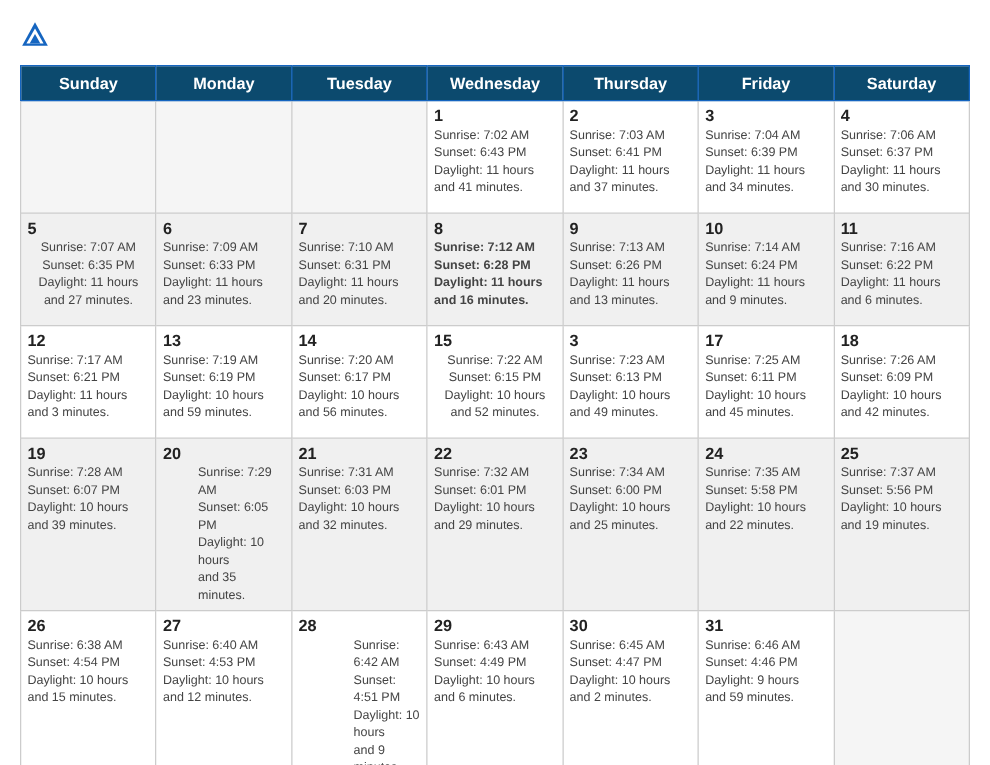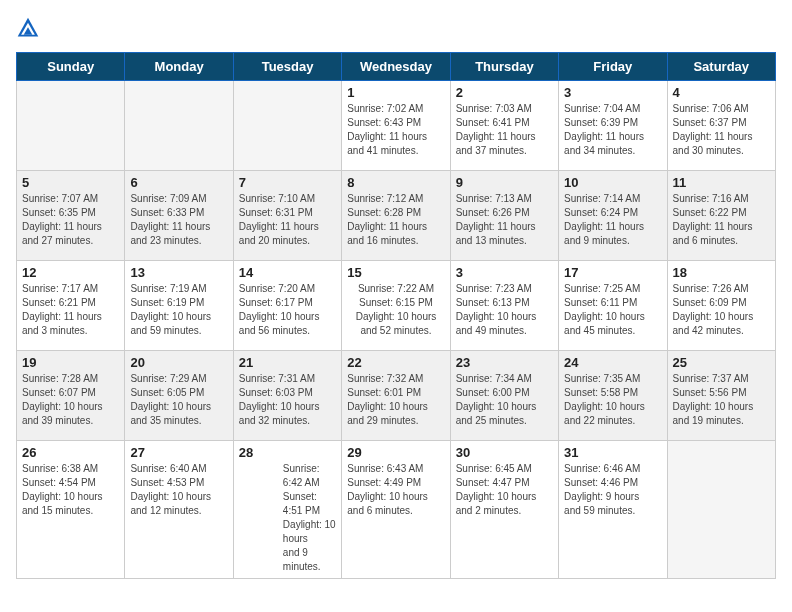--- a/index.html
+++ b/index.html
@@ -142,42 +142,42 @@
           <div class="day-number">4</div>
           <div class="day-info" style="white-space: pre-line;">Sunrise: 7:06 AM
 Sunset: 6:37 PM
 Daylight: 11 hours
 and 30 minutes.</div>
         </td>
       </tr>
       <tr>
         <td class="shaded">
           <div class="day-number">5</div>
-          <div class="day-info" style="white-space: pre-line;">Sunrise: 7:07 AM
+          <div class="day-info" style="white-space: pre-line; text-align: center;">Sunrise: 7:07 AM
 Sunset: 6:35 PM
 Daylight: 11 hours
 and 27 minutes.</div>
         </td>
         <td class="shaded">
           <div class="day-number">6</div>
           <div class="day-info" style="white-space: pre-line;">Sunrise: 7:09 AM
 Sunset: 6:33 PM
 Daylight: 11 hours
 and 23 minutes.</div>
         </td>
         <td class="shaded">
           <div class="day-number">7</div>
           <div class="day-info" style="white-space: pre-line;">Sunrise: 7:10 AM
 Sunset: 6:31 PM
 Daylight: 11 hours
 and 20 minutes.</div>
         </td>
         <td class="shaded">
           <div class="day-number">8</div>
-          <div class="day-info" style="white-space: pre-line;">Sunrise: 7:12 AM
+          <div class="day-info" style="white-space: pre-line; font-weight: bold;">Sunrise: 7:12 AM
 Sunset: 6:28 PM
 Daylight: 11 hours
 and 16 minutes.</div>
         </td>
         <td class="shaded">
           <div class="day-number">9</div>
           <div class="day-info" style="white-space: pre-line;">Sunrise: 7:13 AM
 Sunset: 6:26 PM
 Daylight: 11 hours
 and 13 minutes.</div>
@@ -251,21 +251,21 @@
       <tr>
         <td class="shaded">
           <div class="day-number">19</div>
           <div class="day-info" style="white-space: pre-line;">Sunrise: 7:28 AM
 Sunset: 6:07 PM
 Daylight: 10 hours
 and 39 minutes.</div>
         </td>
         <td class="shaded">
           <div class="day-number">20</div>
-          <div class="day-info" style="white-space: pre-line;">Sunrise: 7:29 AM
+          <div class="day-info" style="white-space: pre-line; margin-left: 28px;">Sunrise: 7:29 AM
 Sunset: 6:05 PM
 Daylight: 10 hours
 and 35 minutes.</div>
         </td>
         <td class="shaded">
           <div class="day-number">21</div>
           <div class="day-info" style="white-space: pre-line;">Sunrise: 7:31 AM
 Sunset: 6:03 PM
 Daylight: 10 hours
 and 32 minutes.</div>

